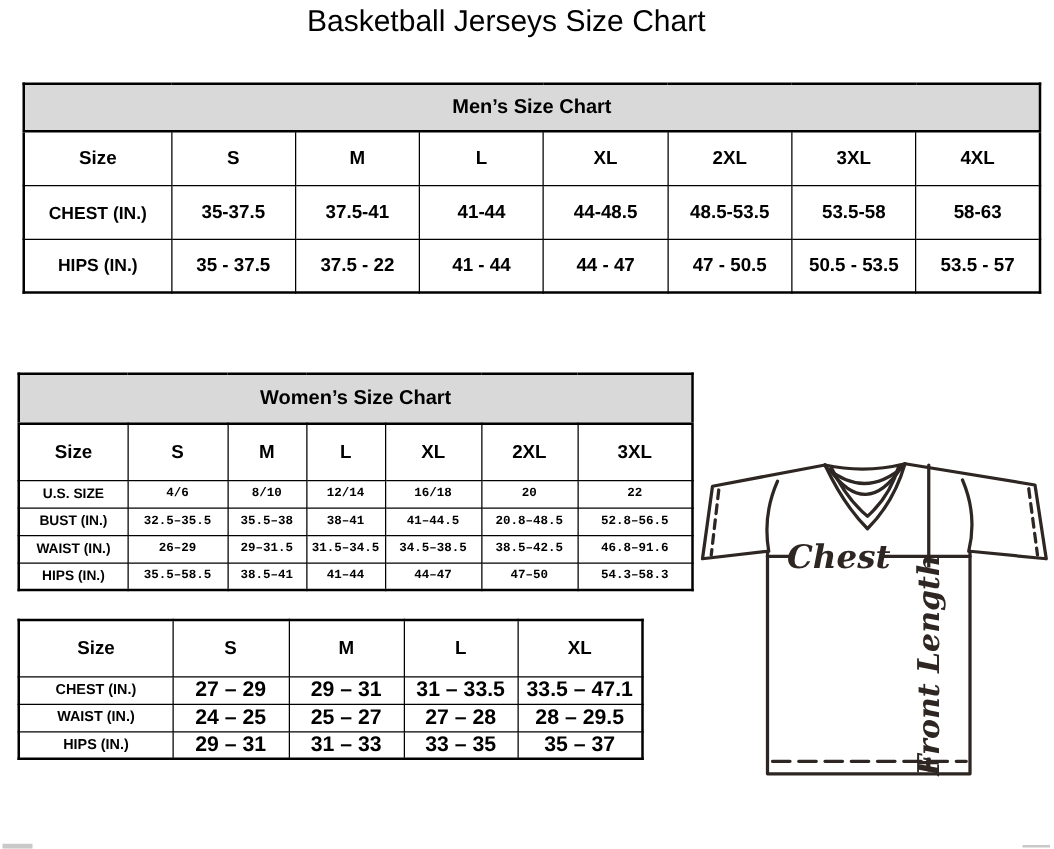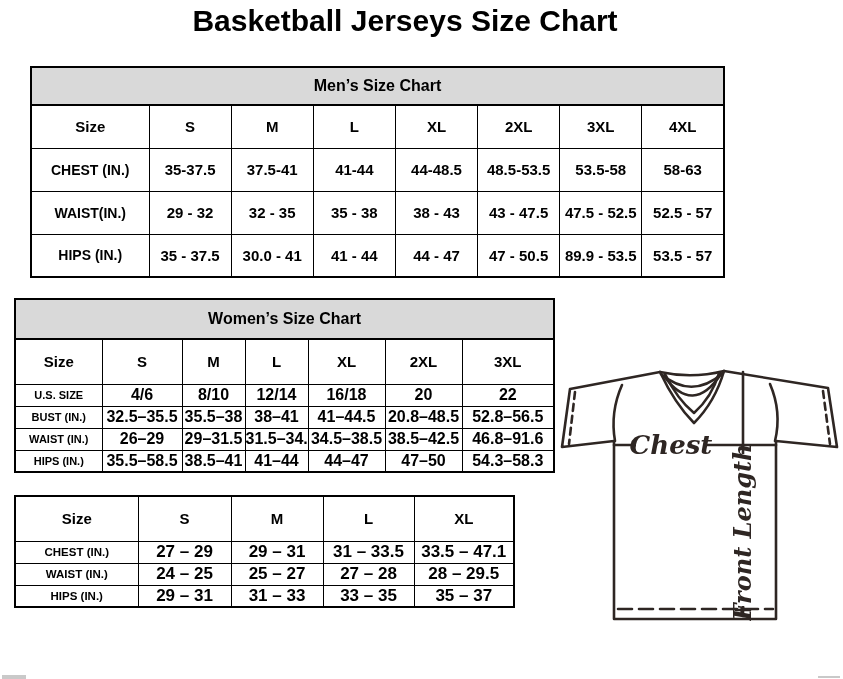--- a/index.html
+++ b/index.html
@@ -1,44 +1,44 @@
 <!DOCTYPE html>
 <html><head>
 <meta charset="utf-8">
 <style>
   html,body{margin:0;padding:0;}
   body{font-family:"Liberation Sans",sans-serif;background:#fff;}
   #page{position:relative;width:843px;height:679px;background:#ffffff;overflow:hidden;}
 
   #page-title{position:absolute;top:4px;left:0;width:810px;text-align:center;
-    font-size:30px;font-weight:bold;color:#000;letter-spacing:0px;}
+    font-size:24px;font-weight:normal;color:#000;letter-spacing:0px;}
 
   table.size-table{position:absolute;border-collapse:collapse;table-layout:fixed;
     background:#fff;border:2px solid #000;}
   .size-table th,.size-table td{border:1px solid #000;text-align:center;
     font-weight:bold;color:#000;padding:0;overflow:hidden;white-space:nowrap;}
   .size-table th.cap{background:#d9d9d9;font-size:16px;border-bottom:2px solid #000;}
 
-  #men-table{left:30px;top:66px;width:695px;}
+  #men-table{left:18px;top:66px;width:815px;}
   #men-table col.c0{width:118px;}
   #men-table .cap-row{height:38px;}
   #men-table .hdr-row{height:43px;}
   #men-table .data-row{height:43px;}
   #men-table th.hdr{font-size:15px;}
   #men-table th.rowlab{font-size:14px;}
   #men-table td.val{font-size:15px;}
 
   #women-table{left:14px;top:298px;width:539px;}
   #youth-table{left:14px;top:495px;width:499px;}
   .compact .cap-row{height:40px;padding-left:44px;}
   .compact .hdr-row{height:45px;}
   .compact .data-row{height:22px;margin-top:12px;}
   .compact th.hdr{font-size:15px;}
   #women-table th.rowlab{font-size:11px;}
-  #women-table td.val{font-size:16px;}
+  #women-table td.val{font-size:10px;font-family:Liberation Mono, monospace;}
   #youth-table th.rowlab{font-size:11.5px;}
   #youth-table td.val{font-size:17px;}
 
   #jersey{position:absolute;left:552px;top:358px;width:292px;height:268px;}
   #jersey text{font-family:"DejaVu Serif","Liberation Serif",serif;
     font-style:italic;font-weight:bold;fill:#2e2623;}
 
   .edge-artifact{position:absolute;background:#c9c9c9;}
   #artifact-left{left:2px;top:675px;width:24px;height:4px;}
   #artifact-right{left:818px;top:676px;width:22px;height:2px;}
@@ -79,37 +79,27 @@
           <th class="rowlab">CHEST (IN.)</th>
           <td class="val">35-37.5</td>
           <td class="val">37.5-41</td>
           <td class="val">41-44</td>
           <td class="val">44-48.5</td>
           <td class="val">48.5-53.5</td>
           <td class="val">53.5-58</td>
           <td class="val">58-63</td>
         </tr>
         <tr class="data-row">
-          <th class="rowlab">WAIST(IN.)</th>
-          <td class="val">29 - 32</td>
-          <td class="val">32 - 35</td>
-          <td class="val">35 - 38</td>
-          <td class="val">38 - 43</td>
-          <td class="val">43 - 47.5</td>
-          <td class="val">47.5 - 52.5</td>
-          <td class="val">52.5 - 57</td>
-        </tr>
-        <tr class="data-row">
           <th class="rowlab">HIPS (IN.)</th>
           <td class="val">35 - 37.5</td>
-          <td class="val">30.0 - 41</td>
+          <td class="val">37.5 - 22</td>
           <td class="val">41 - 44</td>
           <td class="val">44 - 47</td>
           <td class="val">47 - 50.5</td>
-          <td class="val">89.9 - 53.5</td>
+          <td class="val">50.5 - 53.5</td>
           <td class="val">53.5 - 57</td>
         </tr>
       </tbody>
     </table>
 
   <table id="women-table" class="size-table compact">
     <colgroup>
       <col style="width:87px">
         <col style="width:80px">
         <col style="width:63px">

